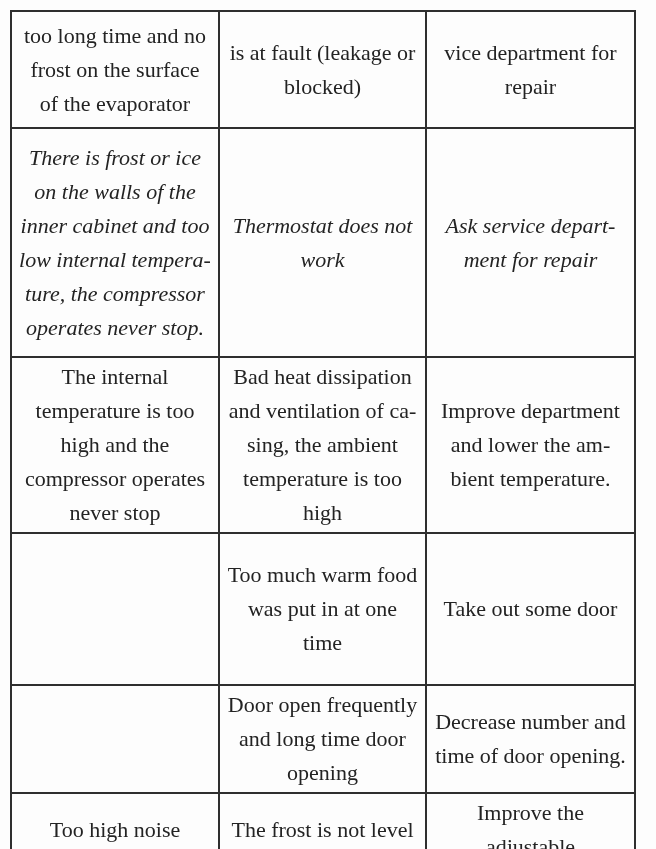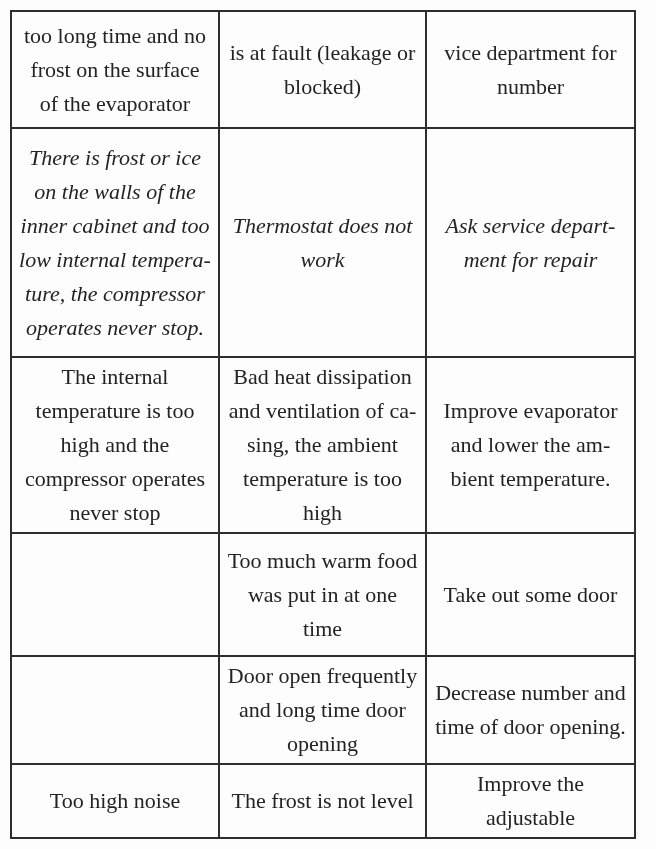--- a/index.html
+++ b/index.html
@@ -37,21 +37,21 @@
     vertical-align: middle;
     font-size: 22px;
     line-height: 34px;
     white-space: pre-line;
     padding: 2px 4px;
     overflow: hidden;
   }
   tr.r0 { height: 117px; }
   tr.r1 { height: 229px; font-style: italic; }
   tr.r2 { height: 148px; }
-  tr.r3 { height: 123px; margin-left: 44px; }
+  tr.r3 { height: 152px; margin-left: 44px; }
   tr.r4 { height: 100px; }
   tr.r5 { height: 43px; margin-top: 40px; }
 </style>
 </head>
 <body>
 
 <div class="page">
   <table class="troubleshooting">
     <colgroup>
       <col style="width:208px">
@@ -59,21 +59,21 @@
       <col style="width:209px">
     </colgroup>
     <tbody>
       <tr class="r0">
         <td>too long time and no
 frost on the surface
 of the evaporator</td>
         <td>is at fault (leakage or
 blocked)</td>
         <td>vice department for
-number</td>
+repair</td>
       </tr>
       <tr class="r1">
         <td>There is frost or ice
 on the walls of the
 inner cabinet and too
 low internal tempera-
 ture, the compressor
 operates never stop.</td>
         <td>Thermostat does not
 work</td>
@@ -84,21 +84,21 @@
         <td>The internal
 temperature is too
 high and the
 compressor operates
 never stop</td>
         <td>Bad heat dissipation
 and ventilation of ca-
 sing, the ambient
 temperature is too
 high</td>
-        <td>Improve evaporator
+        <td>Improve department
 and lower the am-
 bient temperature.</td>
       </tr>
       <tr class="r3">
         <td></td>
         <td>Too much warm food
 was put in at one
 time</td>
         <td>Take out some door</td>
       </tr>

